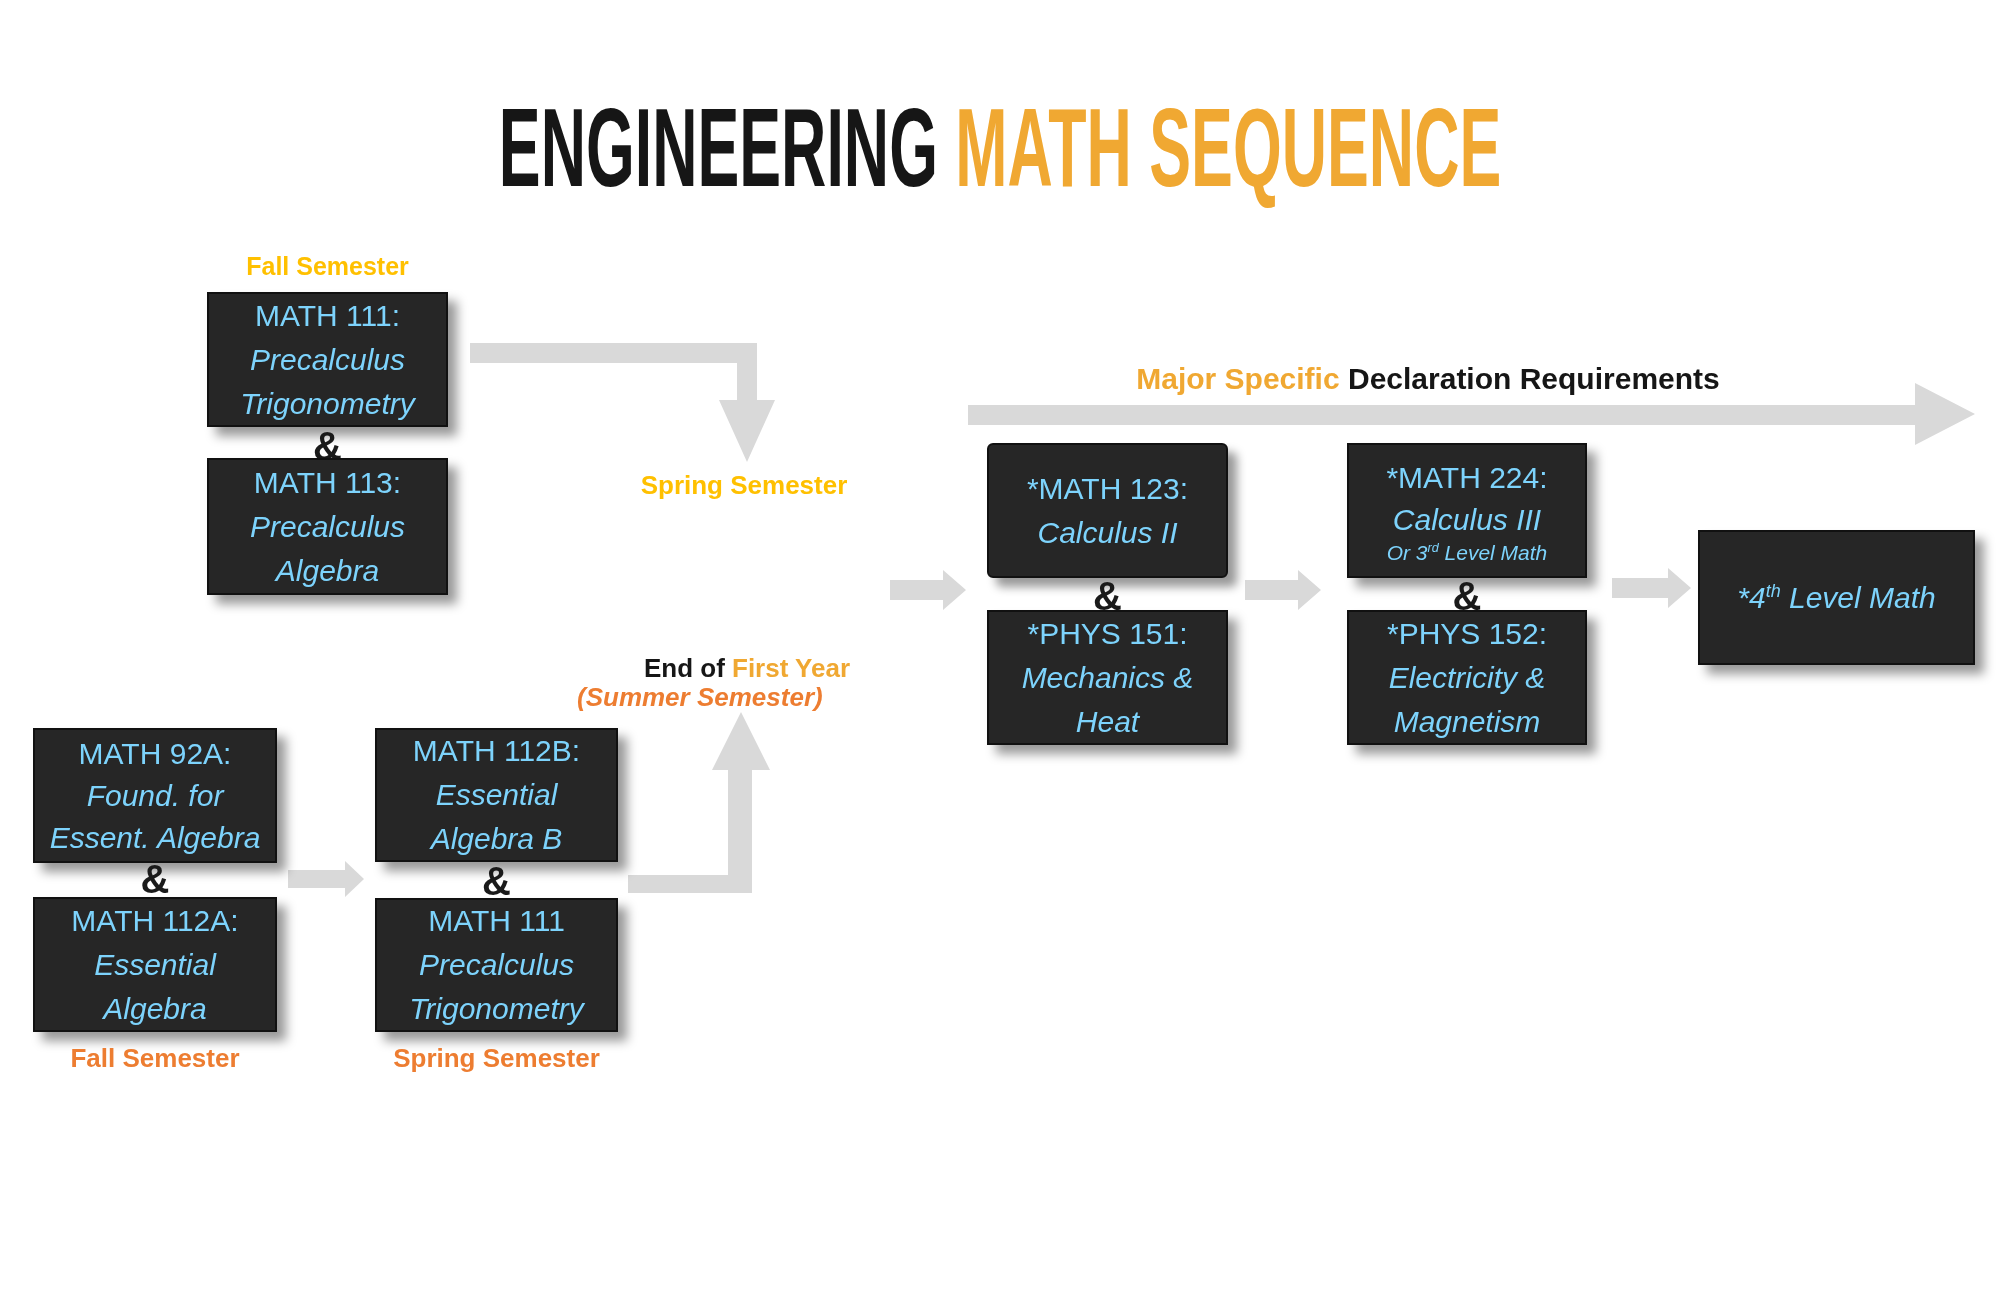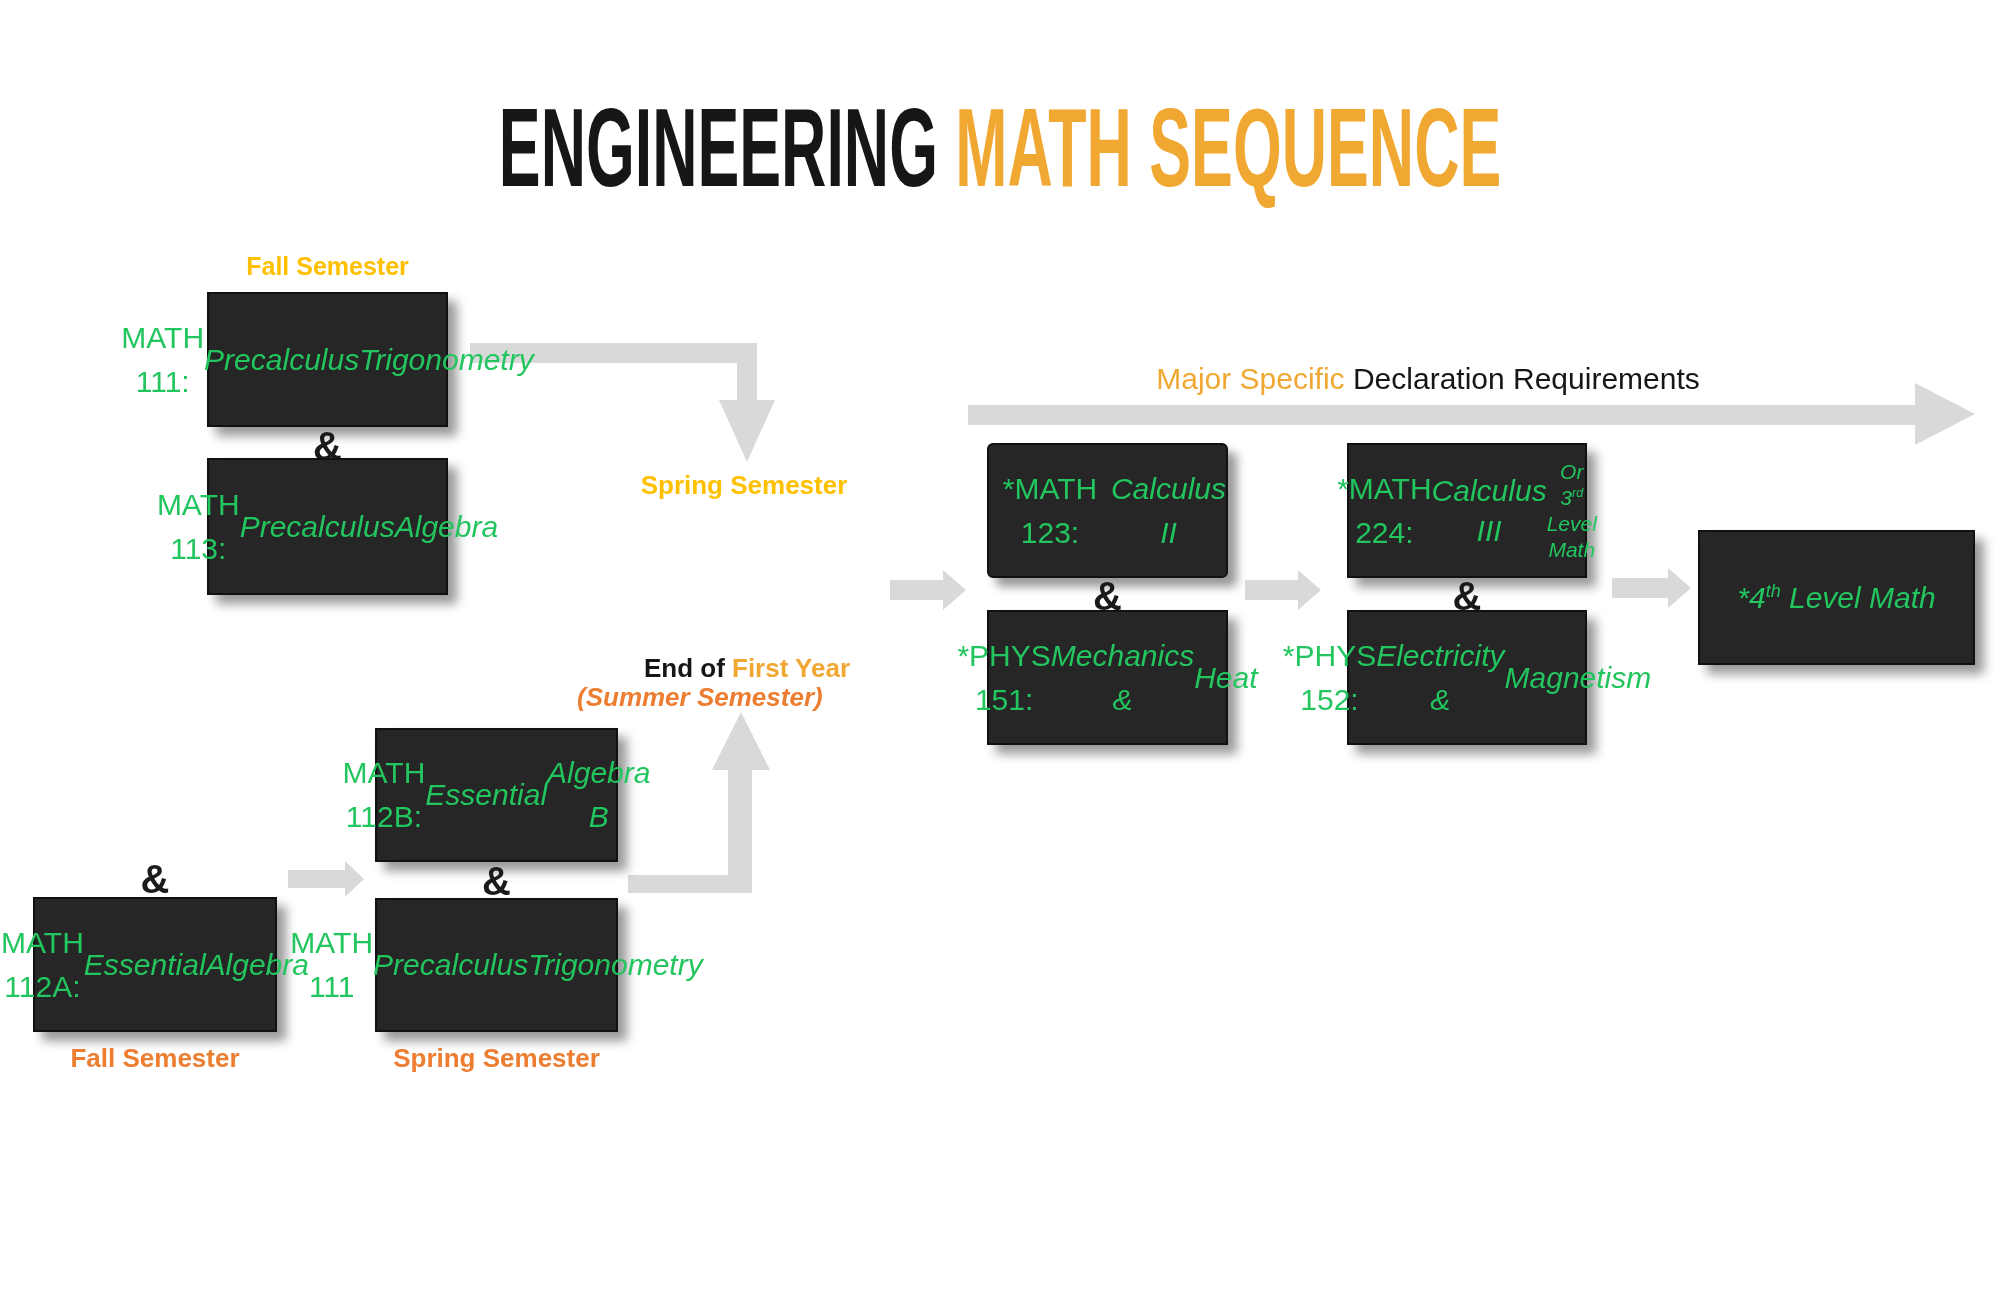--- a/index.html
+++ b/index.html
@@ -13,34 +13,34 @@
   .gold-text{color:#F0A832;}
   .yellow{color:#FFC000;}
   .orange{color:#ED7D31;}
 
   
   .arrows{position:absolute;left:0;top:0;z-index:1;}
 
   
   .box{position:absolute;z-index:2;box-sizing:border-box;background:#262626;
        border:2px solid #111111;box-shadow:9px 9px 10px rgba(0,0,0,0.40);
-       color:#22c55e;display:flex;flex-direction:row;justify-content:center;
+       color:#7dd3fc;display:flex;flex-direction:column;justify-content:center;
        align-items:center;text-align:center;}
   .box .code{font-size:30px;line-height:44px;font-style:normal;}
   .box .iline{font-size:30px;line-height:44px;font-style:italic;}
   .box .small{font-size:21px;line-height:26px;font-style:italic;}
   .gold-frame{border:13px solid #E8A423;}
   sup{font-size:60%;line-height:0;}
 
   
   .amp{position:absolute;z-index:2;font-size:40px;font-weight:600;color:#1a1a1a;
        text-align:center;line-height:1;}
   .sem{position:absolute;z-index:2;font-weight:bold;text-align:center;font-size:25px;}
   .major-heading{position:absolute;z-index:2;left:1078px;top:362px;width:700px;text-align:center;
-       font-size:30px;font-weight:normal;color:#161616;}
+       font-size:30px;font-weight:bold;color:#161616;}
   .endline{position:absolute;z-index:2;left:597px;top:653px;width:300px;text-align:center;
        font-size:26px;font-weight:bold;color:#161616;}
   .summer{position:absolute;z-index:2;left:577px;top:682px;width:340px;text-align:left;
        font-size:26px;font-weight:bold;font-style:italic;}
   .footnote{position:absolute;z-index:2;left:700px;top:1052px;width:1280px;text-align:center;
        font-size:24px;font-style:italic;color:#161616;}
 </style>
 </head>
 <body>
 
@@ -112,20 +112,25 @@
     <div class="iline">Electricity &amp;</div>
     <div class="iline">Magnetism</div>
   </div>
 
   <div class="box" style="left:1698px;top:530px;width:277px;height:135px;">
     <div class="iline">
       <span>*4</span><sup>th</sup><span> Level Math</span>
     </div>
   </div>
 
+  <div class="box" style="left:33px;top:728px;width:244px;height:135px;">
+    <div class="code" style="line-height:42px;">MATH 92A:</div>
+    <div class="iline" style="line-height:42px;">Found. for</div>
+    <div class="iline" style="line-height:42px;">Essent. Algebra</div>
+  </div>
   <div class="amp" style="left:33px;top:859px;width:244px;">&amp;</div>
   <div class="box" style="left:33px;top:897px;width:244px;height:135px;">
     <div class="code">MATH 112A:</div>
     <div class="iline">Essential</div>
     <div class="iline">Algebra</div>
   </div>
   <div class="sem orange" style="left:33px;top:1043px;width:244px;font-size:26px;">Fall Semester</div>
 
   <div class="box" style="left:375px;top:728px;width:243px;height:134px;">
     <div class="code">MATH 112B:</div>

